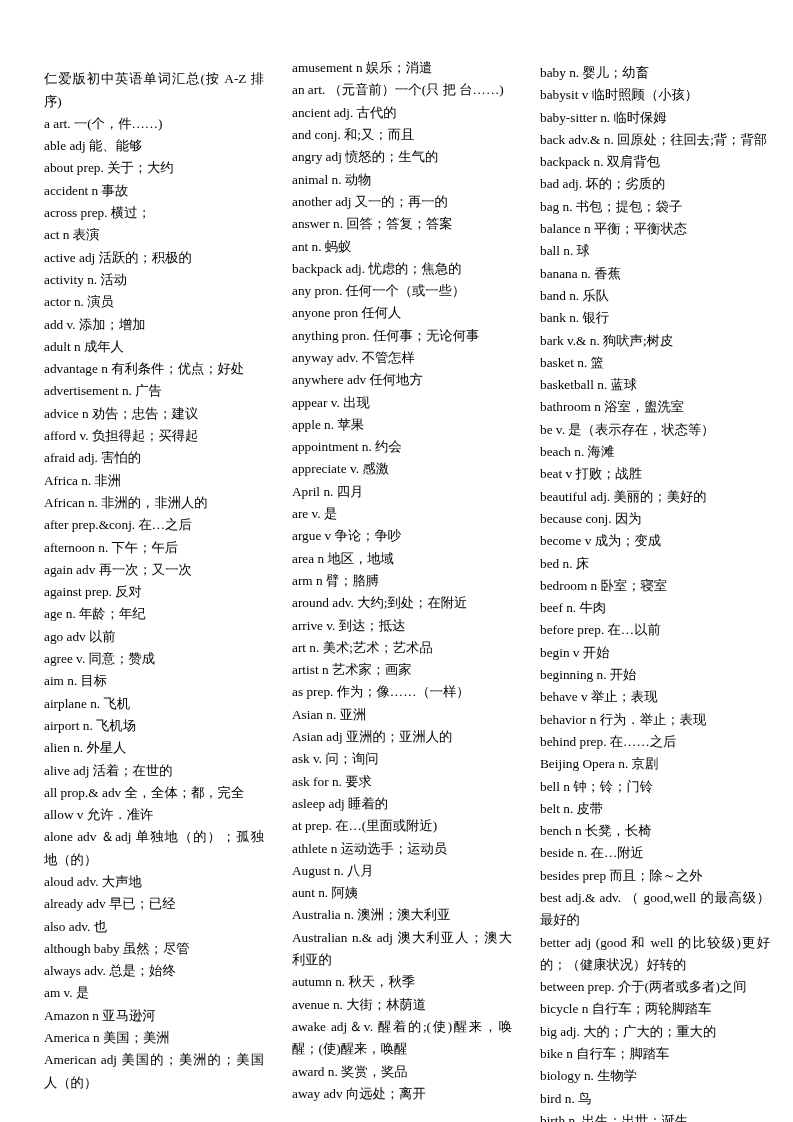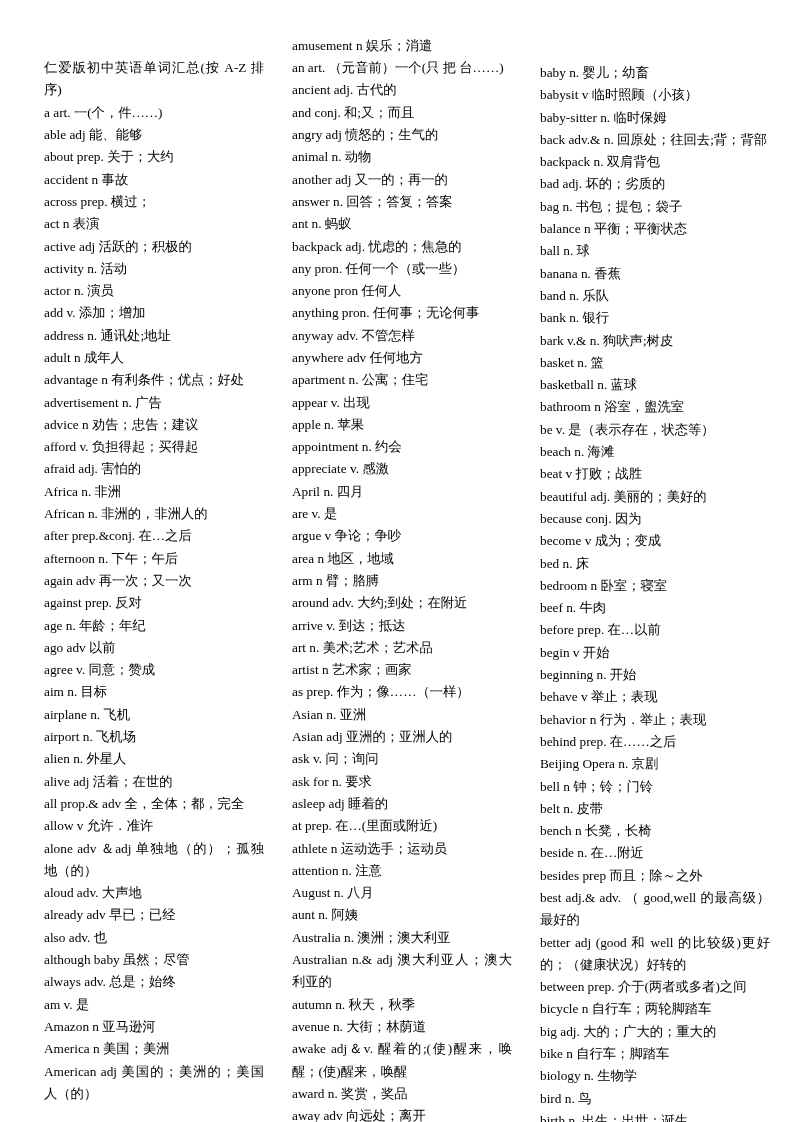--- a/index.html
+++ b/index.html
@@ -70,21 +70,20 @@
           <p class="entry stretch">a art. 一(个，件……)</p>
           <p class="entry stretch">able adj 能、能够</p>
           <p class="entry stretch">about prep. 关于；大约</p>
           <p class="entry stretch">accident n 事故</p>
           <p class="entry stretch">across prep. 横过；</p>
           <p class="entry stretch">act n 表演</p>
           <p class="entry stretch">active adj 活跃的；积极的</p>
           <p class="entry stretch">activity n. 活动</p>
           <p class="entry stretch">actor n. 演员</p>
           <p class="entry stretch">add v. 添加；增加</p>
-          <p class="entry stretch">address n. 通讯处;地址</p>
           <p class="entry stretch">adult n 成年人</p>
           <p class="entry stretch">advantage    n 有利条件；优点；好处</p>
           <p class="entry stretch">advertisement n. 广告</p>
           <p class="entry stretch">advice n 劝告；忠告；建议</p>
           <p class="entry stretch">afford v. 负担得起；买得起</p>
           <p class="entry stretch">afraid adj. 害怕的</p>
           <p class="entry stretch">Africa n. 非洲</p>
           <p class="entry stretch">African n. 非洲的，非洲人的</p>
           <p class="entry stretch">after prep.&amp;conj. 在…之后</p>
           <p class="entry stretch">afternoon n. 下午；午后</p>
@@ -123,21 +122,20 @@
           <p class="entry stretch">animal n. 动物</p>
           <p class="entry stretch">another adj 又一的；再一的</p>
           <p class="entry stretch">answer n. 回答；答复；答案</p>
           <p class="entry stretch">ant n. 蚂蚁</p>
           <p class="entry stretch">backpack adj. 忧虑的；焦急的</p>
           <p class="entry stretch">any pron. 任何一个（或一些）</p>
           <p class="entry stretch">anyone    pron 任何人</p>
           <p class="entry stretch">anything pron. 任何事；无论何事</p>
           <p class="entry stretch">anyway adv. 不管怎样</p>
           <p class="entry stretch">anywhere adv 任何地方</p>
-          <p class="entry stretch">apartment n. 公寓；住宅</p>
           <p class="entry stretch">appear v. 出现</p>
           <p class="entry stretch">apple n. 苹果</p>
           <p class="entry stretch">appointment n. 约会</p>
           <p class="entry stretch">appreciate v. 感激</p>
           <p class="entry stretch">April n. 四月</p>
           <p class="entry stretch">are v. 是</p>
           <p class="entry stretch">argue v 争论；争吵</p>
           <p class="entry stretch">area n 地区，地域</p>
           <p class="entry stretch">arm n 臂；胳膊</p>
           <p class="entry stretch">around adv. 大约;到处；在附近</p>
@@ -145,21 +143,20 @@
           <p class="entry stretch">art n. 美术;艺术；艺术品</p>
           <p class="entry stretch">artist n 艺术家；画家</p>
           <p class="entry stretch">as prep. 作为；像……（一样）</p>
           <p class="entry stretch">Asian n. 亚洲</p>
           <p class="entry stretch">Asian adj 亚洲的；亚洲人的</p>
           <p class="entry stretch">ask v. 问；询问</p>
           <p class="entry stretch">ask for n. 要求</p>
           <p class="entry stretch">asleep adj 睡着的</p>
           <p class="entry stretch">at prep. 在…(里面或附近)</p>
           <p class="entry stretch">athlete n 运动选手；运动员</p>
-          <p class="entry stretch">attention n. 注意</p>
           <p class="entry stretch">August n. 八月</p>
           <p class="entry stretch">aunt n. 阿姨</p>
           <p class="entry stretch">Australia n. 澳洲；澳大利亚</p>
           <p class="entry stretch">Australian n.&amp;  adj 澳大利亚人；澳大利亚的</p>
           <p class="entry stretch">autumn n. 秋天，秋季</p>
           <p class="entry stretch">avenue n. 大街；林荫道</p>
           <p class="entry stretch">awake adj＆v. 醒着的;(使)醒来，唤醒；(使)醒来，唤醒</p>
           <p class="entry stretch">award n. 奖赏，奖品</p>
           <p class="entry stretch">away adv 向远处；离开</p>
         </div>

